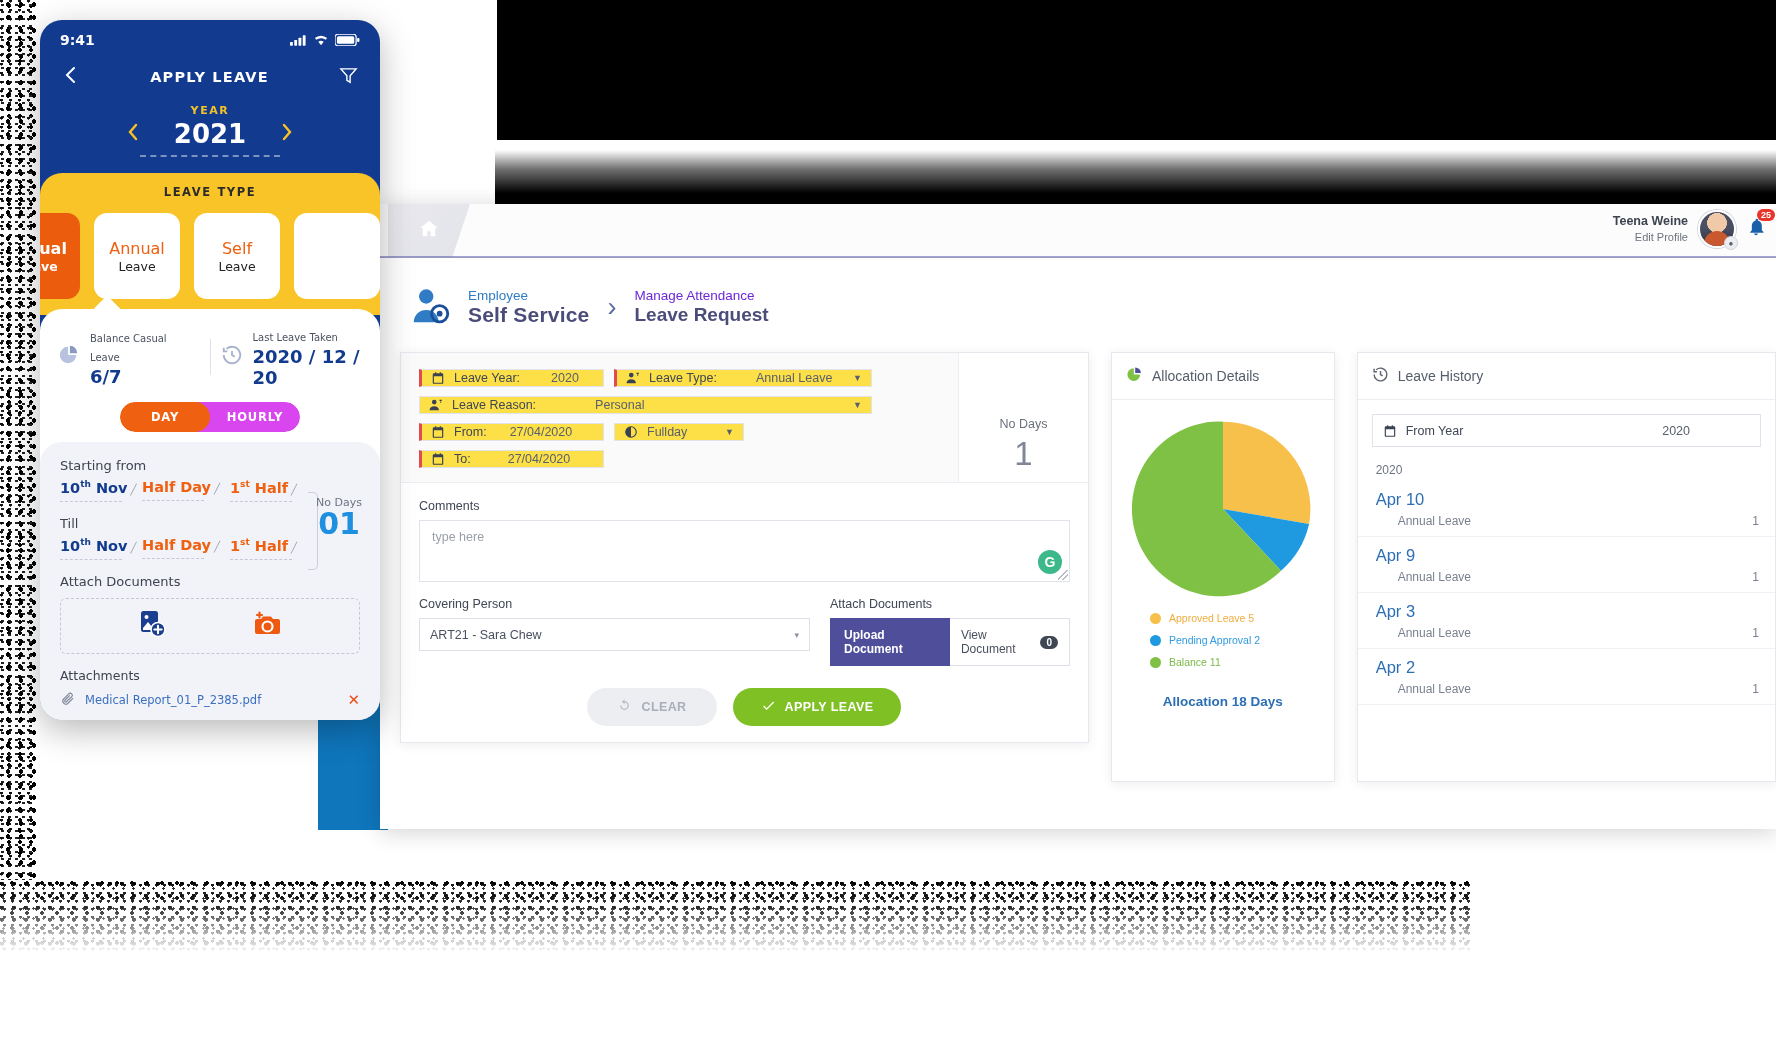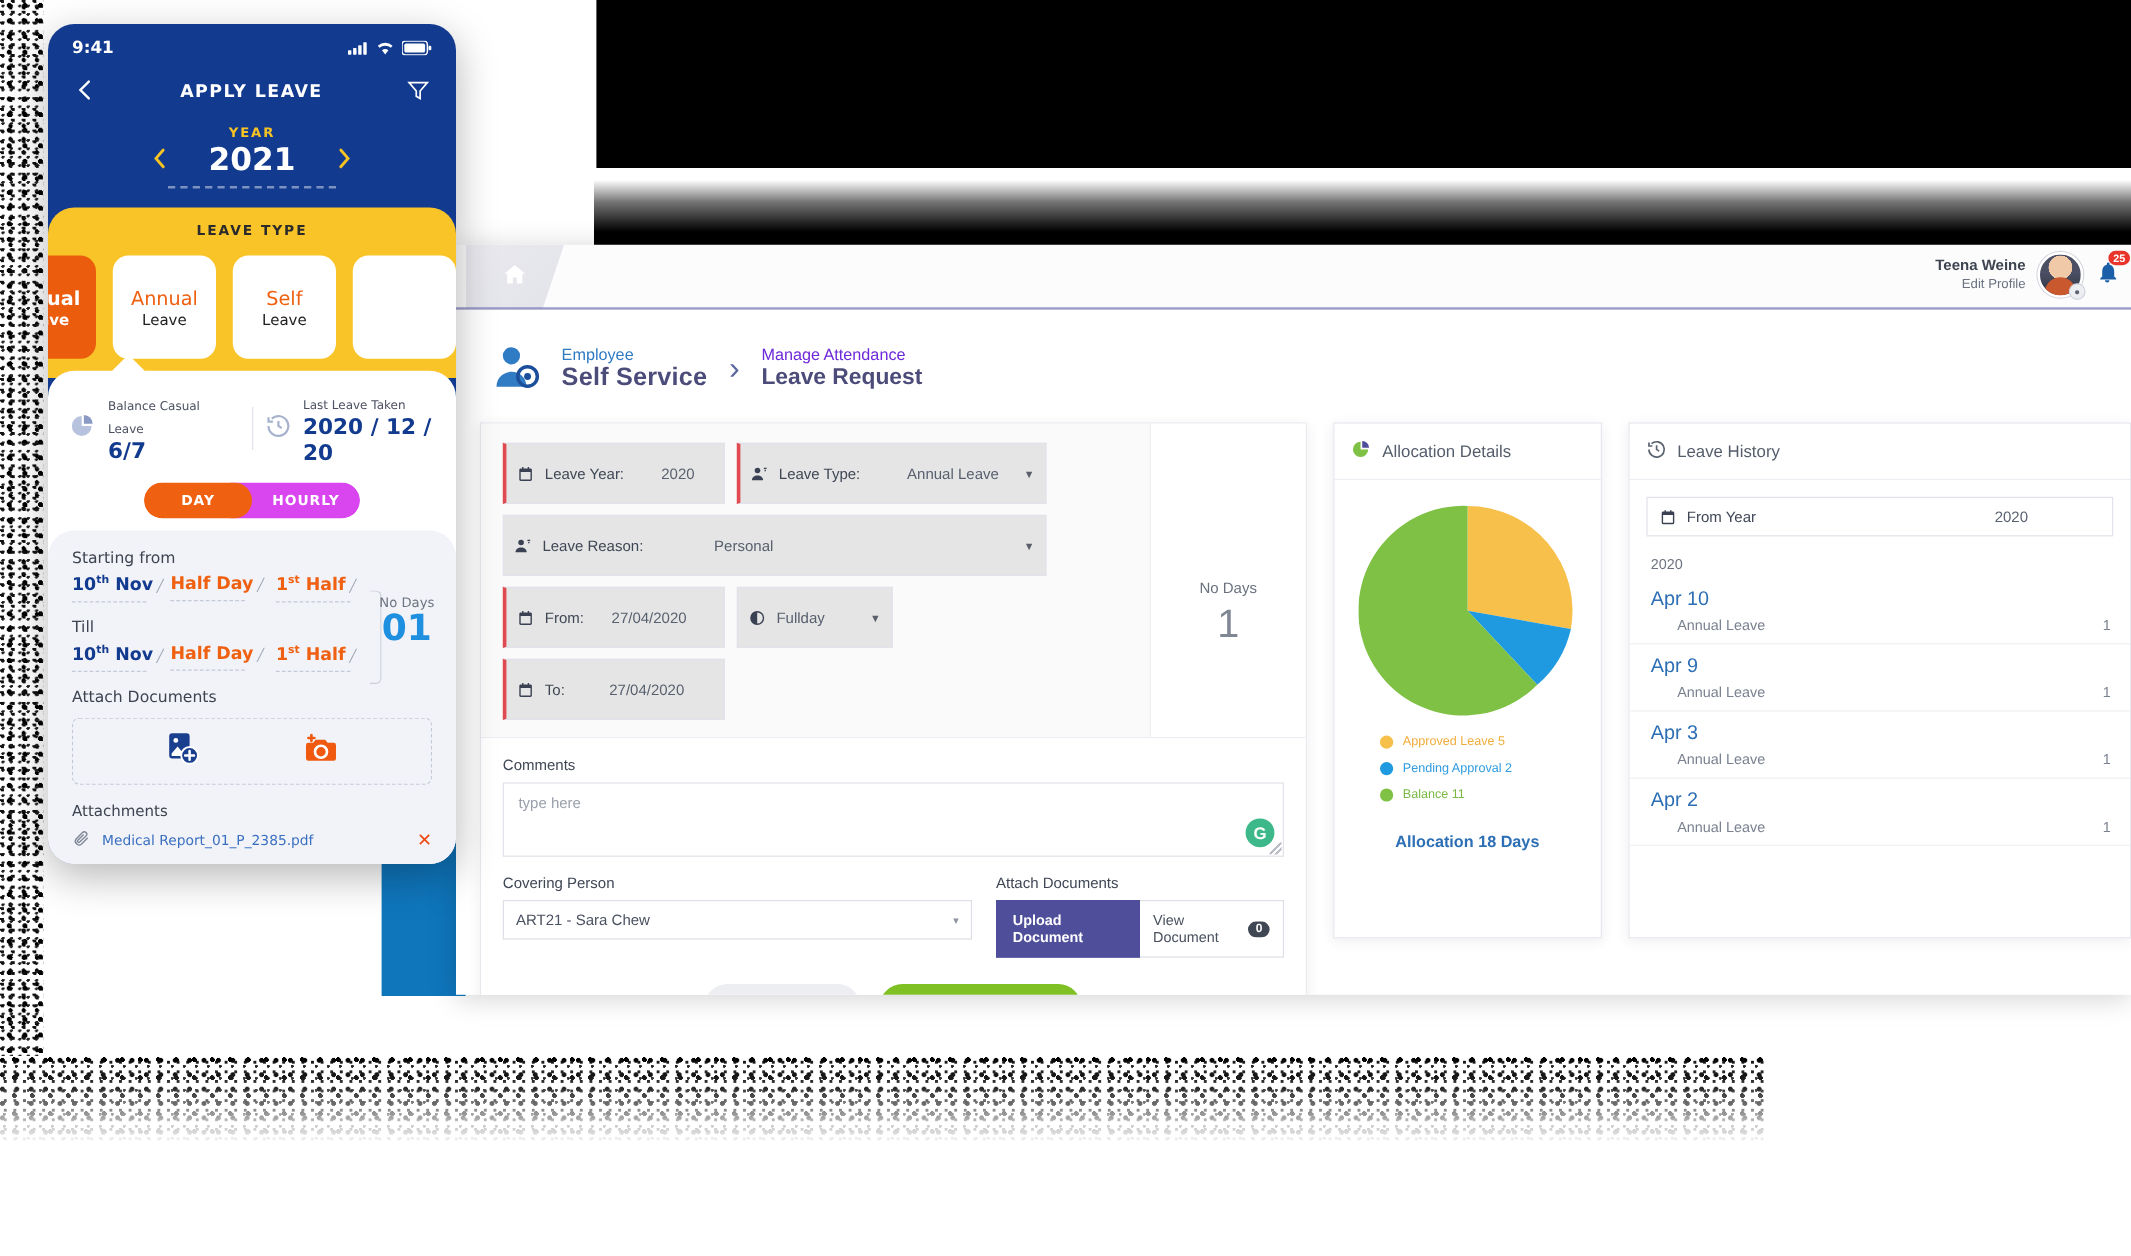--- a/index.html
+++ b/index.html
@@ -138,22 +138,22 @@
   #form-fields { flex: 1; background: #fafafb; padding: 16px 14px 14px 18px; }
   #nodays-box {
     width: 130px; border-left: 1px solid #ececf2; background:#fff;
     display: flex; flex-direction: column; align-items: center; justify-content: center;
     padding-top: 54px;
   }
   #nodays-label { font-size: 12.5px; color: #6a717d; }
   #nodays-value { font-size: 33px; color: #7f8694; font-weight: 300; margin-top: 4px;}
 
   .field {
-    background: #e5e5e5; border: 1px solid #e2e2ea;
-    height: 51px; display: flex; align-items: center; gap: 9px;
+    background: #fde047; border: 1px solid #e2e2ea;
+    height: 18px; display: flex; align-items: center; gap: 9px;
     padding: 0 9px; font-size: 12.5px; color: #3f4654;
   }
   .field.req { border-left: 3px solid #e24a52; }
   .field .fl { color: #3f4654; }
   .field .fv { color: #575f6d; }
   .row2 { display: flex; gap: 10px; margin-bottom: 9px; }
   .dd-caret { margin-left: auto; color: #5a5f69; font-size: 9px; }
   .ficon { width: 14px; height: 14px; flex: 0 0 14px; }
 
   #form-bottom { padding: 16px 18px 16px 18px; border-top: 1px solid #ececf2; background:#fff;}

